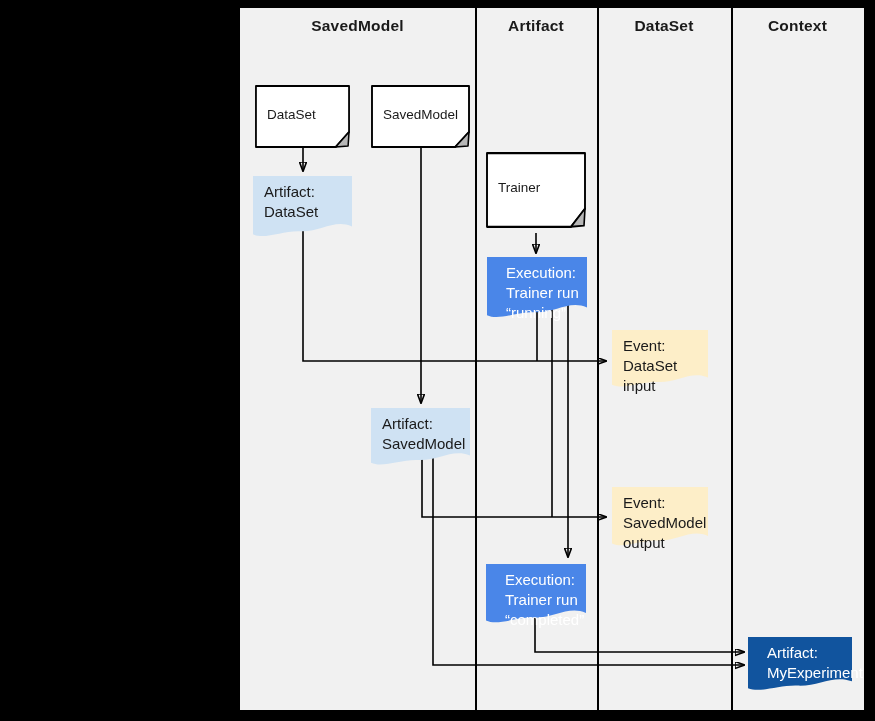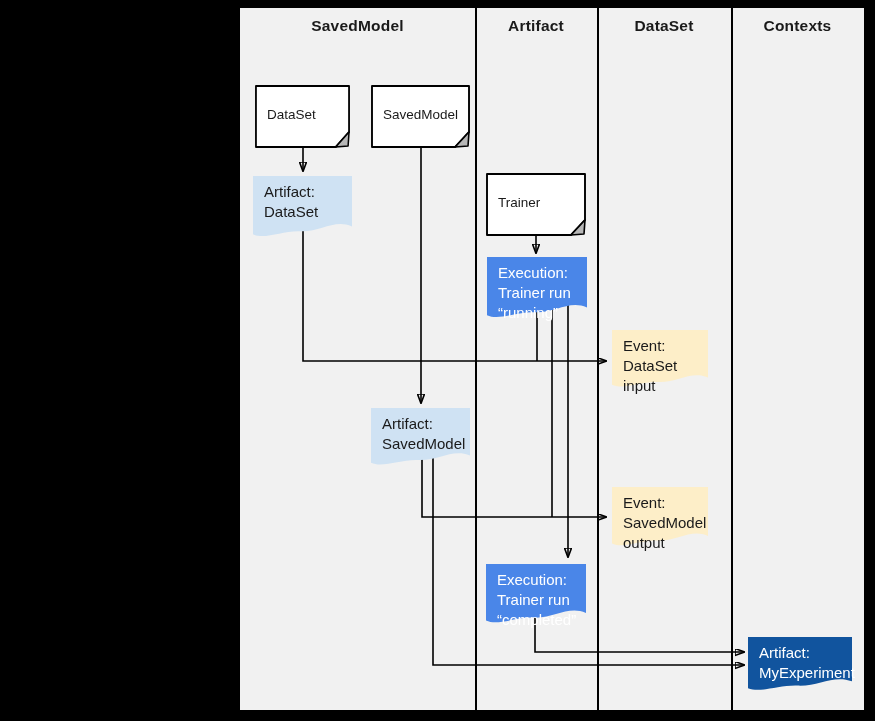--- a/index.html
+++ b/index.html
@@ -32,37 +32,37 @@
   }
   .flag-label{
     position:absolute; left:11px; top:6px; font-size:15px; line-height:1.34;
     white-space:pre-line; color:var(--text-dark);
   }
   .flag-fill{stroke:none;}
   .flag-lightblue .flag-fill{fill:var(--artifact-fill);}
   .flag-blue .flag-fill{fill:var(--execution-fill);}
   .flag-yellow .flag-fill{fill:var(--event-fill);}
   .flag-darkblue .flag-fill{fill:var(--context-fill);}
-  .flag-blue .flag-label, .flag-darkblue .flag-label{color:var(--text-light);}
+  .flag-blue .flag-label, .flag-darkblue .flag-label{color:var(--text-light);margin-left:8px;}
 </style>
 </head>
 <body>
 
 <div class="canvas">
 
   <div class="panel"></div>
 
   <div class="divider" style="left:475px"></div>
   <div class="divider" style="left:597px"></div>
   <div class="divider" style="left:731px"></div>
 
   <div class="col-header" style="left:240px;width:235px">SavedModel</div>
   <div class="col-header" style="left:475px;width:122px">Artifact</div>
   <div class="col-header" style="left:597px;width:134px">DataSet</div>
-  <div class="col-header" style="left:731px;width:133px">Contexts</div>
+  <div class="col-header" style="left:731px;width:133px">Context</div>
 
   <svg class="wires" width="875" height="721" viewBox="0 0 875 721">
     <defs>
       <marker id="arw" markerWidth="10" markerHeight="8" refX="9" refY="3.5" orient="auto" markerUnits="userSpaceOnUse">
         <path class="arrowhead" d="M0 0 L9.5 3.5 L0 7 Z"></path>
       </marker>
     </defs>
     <path d="M303 148 L303 171" marker-end="url(#arw)"></path>
     <path d="M421 148 L421 403" marker-end="url(#arw)"></path>
     <path d="M536 233 L536 253" marker-end="url(#arw)"></path>
@@ -84,21 +84,21 @@
   </div>
 
   <div class="node" style="left:371px;top:85px;width:99px;height:63px">
     <svg viewBox="0 0 100 63" preserveAspectRatio="none">
       <path class="doc-body" d="M1 1 H99 V47 L85 62 H1 Z"></path>
       <path class="doc-fold" d="M99 47 L85 62 L98 61 Z"></path>
     </svg>
     <span class="doc-label">SavedModel</span>
   </div>
 
-  <div class="node" style="left:486px;top:173px;width:100px;height:63px">
+  <div class="node" style="left:486px;top:152px;width:100px;height:76px">
     <svg viewBox="0 0 100 63" preserveAspectRatio="none">
       <path class="doc-body" d="M1 1 H99 V47 L85 62 H1 Z"></path>
       <path class="doc-fold" d="M99 47 L85 62 L98 61 Z"></path>
     </svg>
     <span class="doc-label">Trainer</span>
   </div>
 
   <div class="node flag flag-lightblue" style="left:253px;top:176px;width:99px;height:66px">
     <svg viewBox="0 0 100 68" preserveAspectRatio="none">
       <path class="flag-fill" d="M0 0 H100 V52 C82 44 68 58 48 57 C30 56 12 66 0 60 Z"></path>

